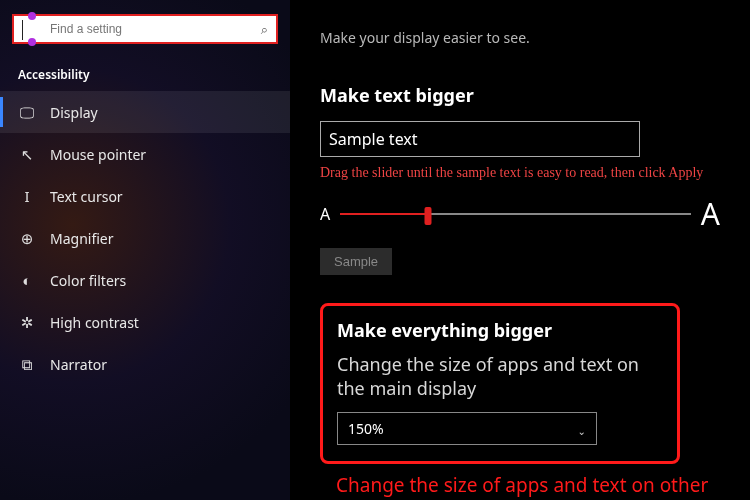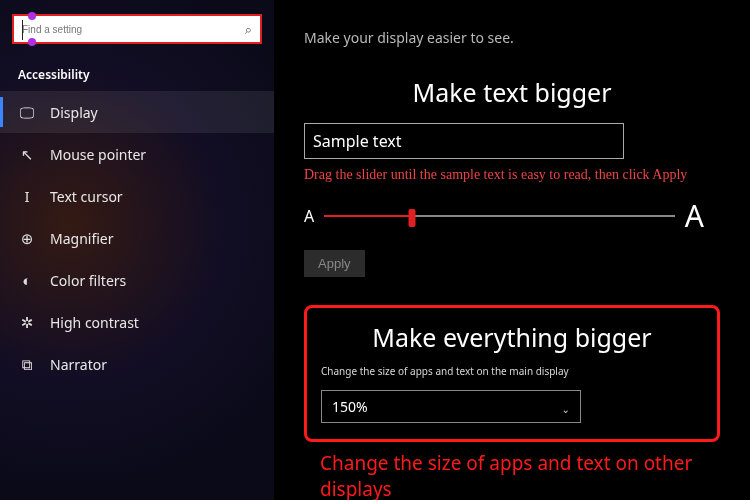--- a/index.html
+++ b/index.html
@@ -16,64 +16,64 @@
 }
 .search-wrap { padding: 0 12px; }
 .search {
   width: 100%; height: 30px;
   background: #fff; border: 2px solid #e02020;
   position: relative; display: flex; align-items: center;
   padding: 0 8px;
 }
 .search input {
   flex: 1; border: none; outline: none; background: transparent;
-  font-size: 10px; color: #701a75;
+  font-size: 12px; color: #701a75; margin-left: 28px;
 }
 .search input::placeholder { color: #767676; }
 .search .caret { width: 1px; height: 20px; background: #222; position: absolute; left: 8px; top: 4px; }
 .search .dot { width: 8px; height: 8px; background: #b030e0; border-radius: 50%; position: absolute; }
 .search .dot.tl { left: 14px; top: -4px; }
 .search .dot.bl { left: 14px; bottom: -4px; }
 .search .mag { color: #555; font-size: 13px; }
 .side-title { padding: 22px 18px 8px; font-weight: 600; font-size: 12px; }
 .side-group { padding: 24px 18px 6px; color: #9a9aa6; font-size: 14px; }
 .side-item {
   display: flex; align-items: center; gap: 14px;
   padding: 11px 18px; color: #e8e8e8; font-size: 14px;
 }
 .side-item.active { background: rgba(255,255,255,0.08); position: relative; }
 .side-item.active::before {
   content: ""; position: absolute; left: 0; top: 6px; bottom: 6px; width: 3px; background: #3a86ff;
 }
 .side-item .ico { width: 18px; text-align: center; font-size: 15px; opacity: 0.95; }
 .main { flex: 1; padding: 28px 30px 0 30px; background: #000; }
-.subtitle { color: #b8b8b8; font-size: 14px; margin-bottom: 28px; }
-h2 { font-size: 25px; font-weight: 400; margin-bottom: 14px; text-align: center; }
+.subtitle { color: #b8b8b8; font-size: 14px; margin-bottom: 36px; }
+h2 { font-size: 18px; font-weight: 700; margin-bottom: 14px; }
 .sample-box {
   border: 1px solid #aaa; padding: 6px 8px; font-size: 16px; margin-bottom: 8px;
   width: 320px;
 }
 .drag-hint { color: #ef4444; font-size: 14px; margin-bottom: 12px; width: 400px; font-family: Liberation Serif, serif; }
 .slider-row { display: flex; align-items: center; gap: 10px; width: 400px; margin-bottom: 14px; }
 .slider-row .small-a { font-size: 16px; }
 .slider-row .big-a { font-size: 30px; }
 .slider { flex: 1; height: 20px; position: relative; }
 .slider .track { position: absolute; top: 9px; left: 0; right: 0; height: 2px; background: #888; }
 .slider .fill { position: absolute; top: 9px; left: 0; width: 25%; height: 2px; background: #e02020; }
 .slider .thumb { position: absolute; top: 3px; left: 25%; transform: translateX(-50%); width: 7px; height: 18px; background: #e02020; border-radius: 2px; }
 .apply-btn {
   background: #2c2c2c; color: #888; border: none; padding: 6px 14px;
   font-size: 13px; margin-bottom: 28px;
 }
 .highlight-box {
   border: 3px solid #ff1a1a; border-radius: 8px;
-  padding: 12px 14px 16px; width: 416px;
+  padding: 12px 14px 16px; width: 360px;
 }
 .highlight-box h2 { margin-bottom: 10px; }
-.hb-desc { color: #d8d8d8; font-size: 10px; margin-bottom: 12px; }
+.hb-desc { color: #d8d8d8; font-size: 18px; margin-bottom: 12px; }
 .dropdown {
   border: 1px solid #888; padding: 6px 10px; width: 260px;
   display: flex; align-items: flex-end; justify-content: space-between;
   font-size: 14px;
 }
 .dropdown .chev { font-size: 10px; opacity: 0.8; }
 .footer-link { color: #ff1a1a; font-size: 19px; margin-top: 8px; padding-left: 16px; }
 </style>
 </head>
 <body>
@@ -128,21 +128,21 @@
   <div class="drag-hint">Drag the slider until the sample text is easy to read, then click Apply</div>
   <div class="slider-row">
     <span class="small-a">A</span>
     <div class="slider">
       <div class="track"></div>
       <div class="fill"></div>
       <div class="thumb"></div>
     </div>
     <span class="big-a">A</span>
   </div>
-  <button class="apply-btn">Apply</button>
+  <button class="apply-btn">Sample</button>
 
   <div class="highlight-box">
     <h2>Make everything bigger</h2>
     <div class="hb-desc">Change the size of apps and text on the main display</div>
     <div class="dropdown">
       <span>150%</span>
       <span class="chev">⌄</span>
     </div>
   </div>
   <div class="footer-link">Change the size of apps and text on other displays</div>

